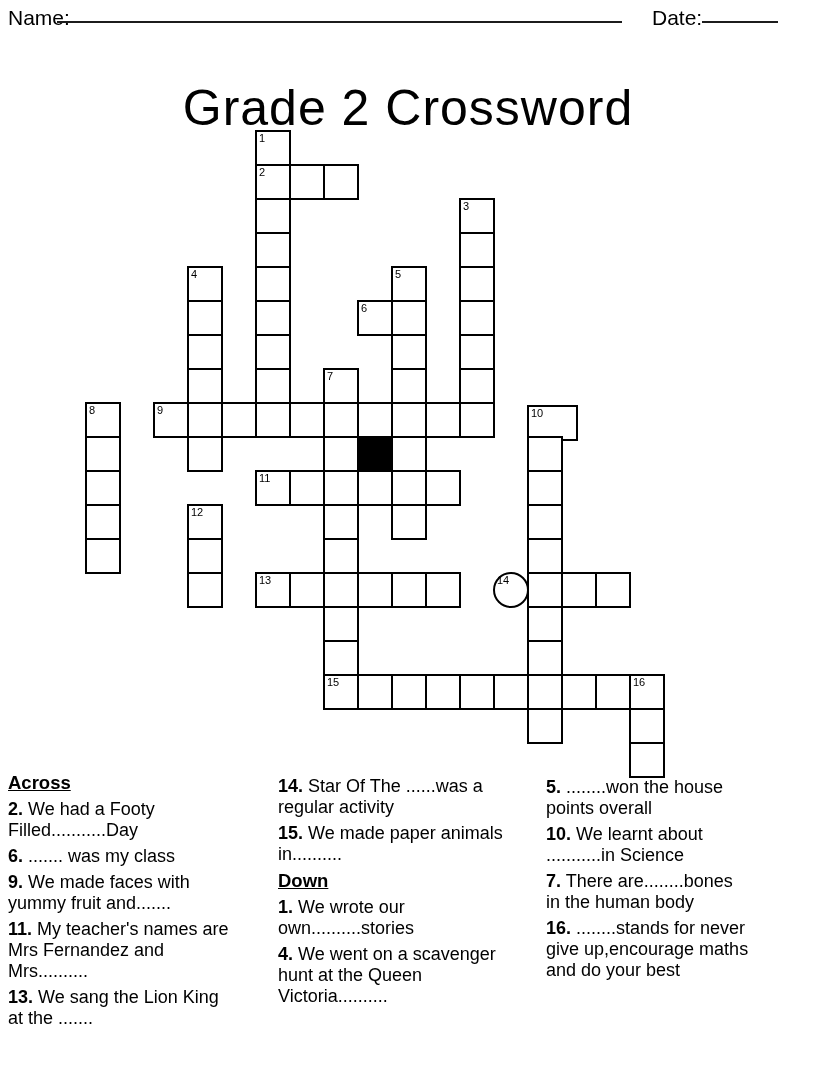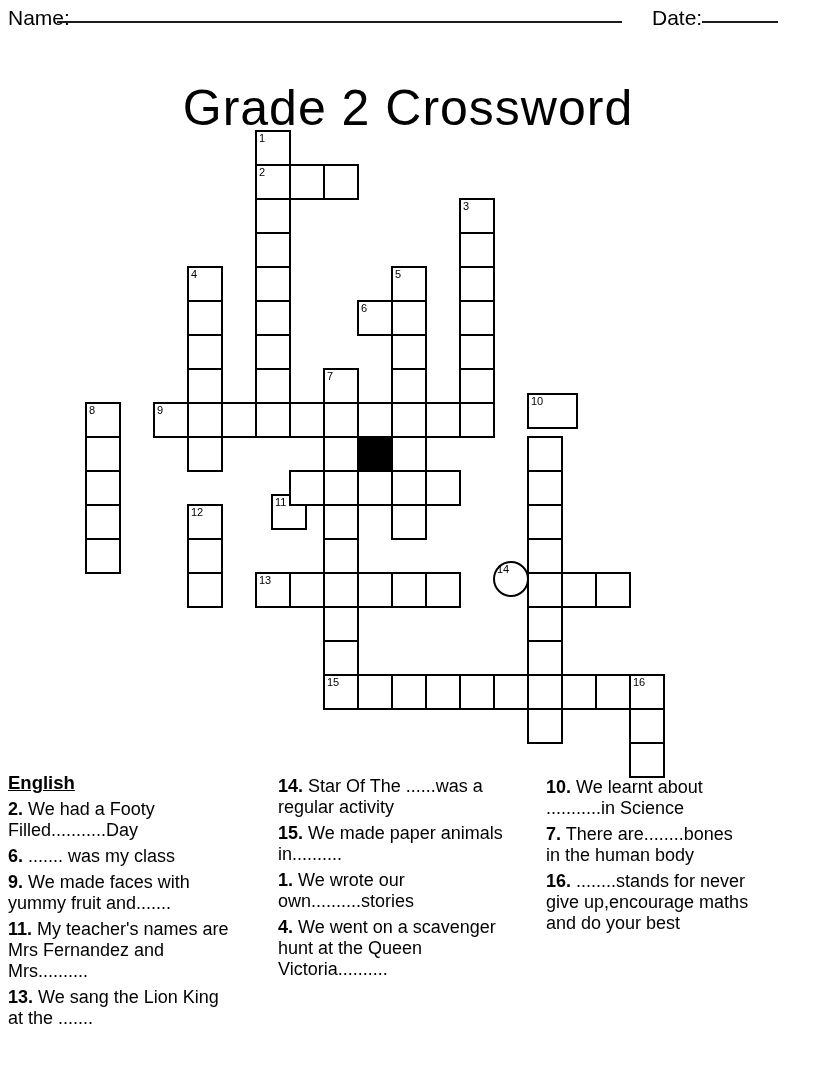--- a/index.html
+++ b/index.html
@@ -110,95 +110,98 @@
     <div class="cell" style="left: -1px; top: 339px;"></div>
     <div class="cell" style="left: -1px; top: 373px;"></div>
     <div class="cell" style="left: -1px; top: 407px;"></div>
     <div class="cell" style="left: 67px; top: 271px;">
       <span class="cellnum">9</span>
     </div>
     <div class="cell" style="left: 135px; top: 271px;"></div>
     <div class="cell" style="left: 203px; top: 271px;"></div>
     <div class="cell" style="left: 271px; top: 271px;"></div>
     <div class="cell" style="left: 339px; top: 271px;"></div>
-    <div class="cell" style="left: 441px; top: 262px; padding-left: 47px;">
+    <div class="cell" style="left: 441px; top: 274px; padding-left: 47px;">
       <span class="cellnum">10</span>
     </div>
     <div class="cell" style="left: 441px; top: 305px;"></div>
     <div class="cell" style="left: 441px; top: 339px;"></div>
     <div class="cell" style="left: 441px; top: 373px;"></div>
     <div class="cell" style="left: 441px; top: 407px;"></div>
     <div class="cell" style="left: 441px; top: 441px;"></div>
     <div class="cell" style="left: 441px; top: 475px;"></div>
     <div class="cell" style="left: 441px; top: 509px;"></div>
     <div class="cell" style="left: 441px; top: 543px;"></div>
     <div class="cell" style="left: 441px; top: 577px;"></div>
-    <div class="cell" style="left: 185px; top: 339px; margin-top: 24px;">
+    <div class="cell" style="left: 169px; top: 339px;">
       <span class="cellnum">11</span>
     </div>
     <div class="cell" style="left: 203px; top: 339px;"></div>
     <div class="cell" style="left: 271px; top: 339px;"></div>
     <div class="cell" style="left: 339px; top: 339px;"></div>
     <div class="cell" style="left: 101px; top: 373px;">
       <span class="cellnum">12</span>
     </div>
     <div class="cell" style="left: 101px; top: 407px;"></div>
     <div class="cell" style="left: 101px; top: 441px;"></div>
     <div class="cell" style="left: 169px; top: 441px;">
       <span class="cellnum">13</span>
     </div>
     <div class="cell" style="left: 203px; top: 441px;"></div>
     <div class="cell" style="left: 271px; top: 441px;"></div>
     <div class="cell" style="left: 305px; top: 441px;"></div>
     <div class="cell" style="left: 339px; top: 441px;"></div>
-    <div class="cell" style="left: 407px; top: 430px; border-radius: 18px;">
+    <div class="cell" style="left: 407px; top: 441px; border-radius: 18px;">
       <span class="cellnum">14</span>
     </div>
     <div class="cell" style="left: 475px; top: 441px;"></div>
     <div class="cell" style="left: 509px; top: 441px;"></div>
     <div class="cell" style="left: 271px; top: 543px;"></div>
     <div class="cell" style="left: 305px; top: 543px;"></div>
     <div class="cell" style="left: 339px; top: 543px;"></div>
     <div class="cell" style="left: 373px; top: 543px;"></div>
     <div class="cell" style="left: 407px; top: 543px;"></div>
     <div class="cell" style="left: 475px; top: 543px;"></div>
     <div class="cell" style="left: 509px; top: 543px;"></div>
     <div class="cell" style="left: 543px; top: 543px;">
       <span class="cellnum">16</span>
     </div>
     <div class="cell" style="left: 543px; top: 577px;"></div>
     <div class="cell" style="left: 543px; top: 611px;"></div>
     <div class="cell black" style="left: 271px; top: 305px;"></div>
   </div>
 
 <div class="clue-col" id="clue-col-1">
-    <div class="clue-heading">English</div>
+    <div class="clue-heading">Across</div>
     <div class="clue"><span class="cnum">2.</span><span class="ctext"> We had a Footy
 Filled...........Day</span></div>
     <div class="clue"><span class="cnum">6.</span><span class="ctext"> ....... was my class</span></div>
     <div class="clue"><span class="cnum">9.</span><span class="ctext"> We made faces with
 yummy fruit and.......</span></div>
     <div class="clue"><span class="cnum">11.</span><span class="ctext"> My teacher's names are
 Mrs Fernandez and
 Mrs..........</span></div>
     <div class="clue"><span class="cnum">13.</span><span class="ctext"> We sang the Lion King
 at the .......</span></div>
   </div>
 <div class="clue-col" id="clue-col-2">
     <div class="clue"><span class="cnum">14.</span><span class="ctext"> Star Of The ......was a
 regular activity</span></div>
     <div class="clue"><span class="cnum">15.</span><span class="ctext"> We made paper animals
 in..........</span></div>
+    <div class="clue-heading">Down</div>
     <div class="clue"><span class="cnum">1.</span><span class="ctext"> We wrote our
 own..........stories</span></div>
     <div class="clue"><span class="cnum">4.</span><span class="ctext"> We went on a scavenger
 hunt at the Queen
 Victoria..........</span></div>
   </div>
 <div class="clue-col" id="clue-col-3">
+    <div class="clue"><span class="cnum">5.</span><span class="ctext"> ........won the house
+points overall</span></div>
     <div class="clue"><span class="cnum">10.</span><span class="ctext"> We learnt about
 ...........in Science</span></div>
     <div class="clue"><span class="cnum">7.</span><span class="ctext"> There are........bones
 in the human body</span></div>
     <div class="clue"><span class="cnum">16.</span><span class="ctext"> ........stands for never
 give up,encourage maths
 and do your best</span></div>
   </div>
 
 </body></html>

